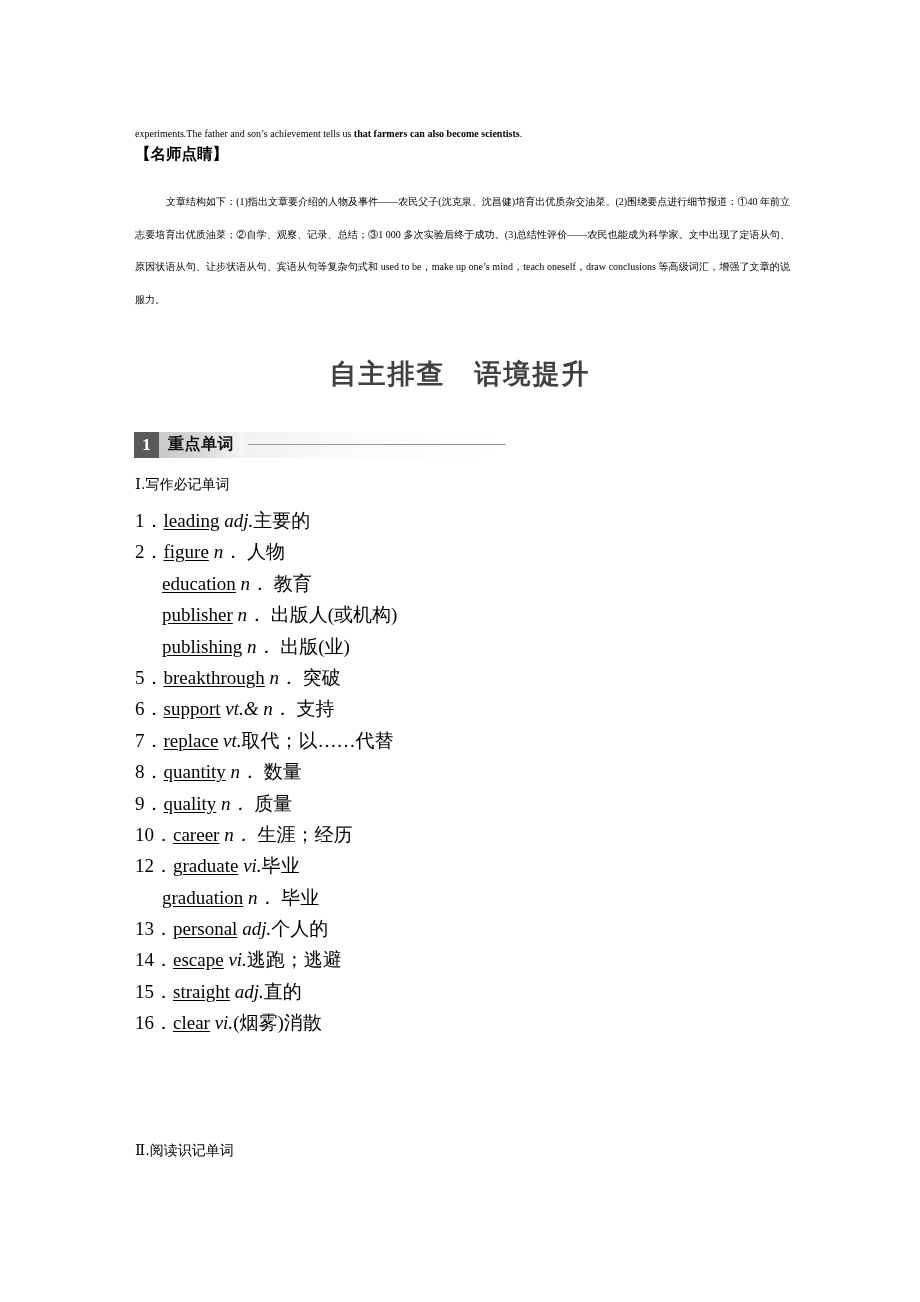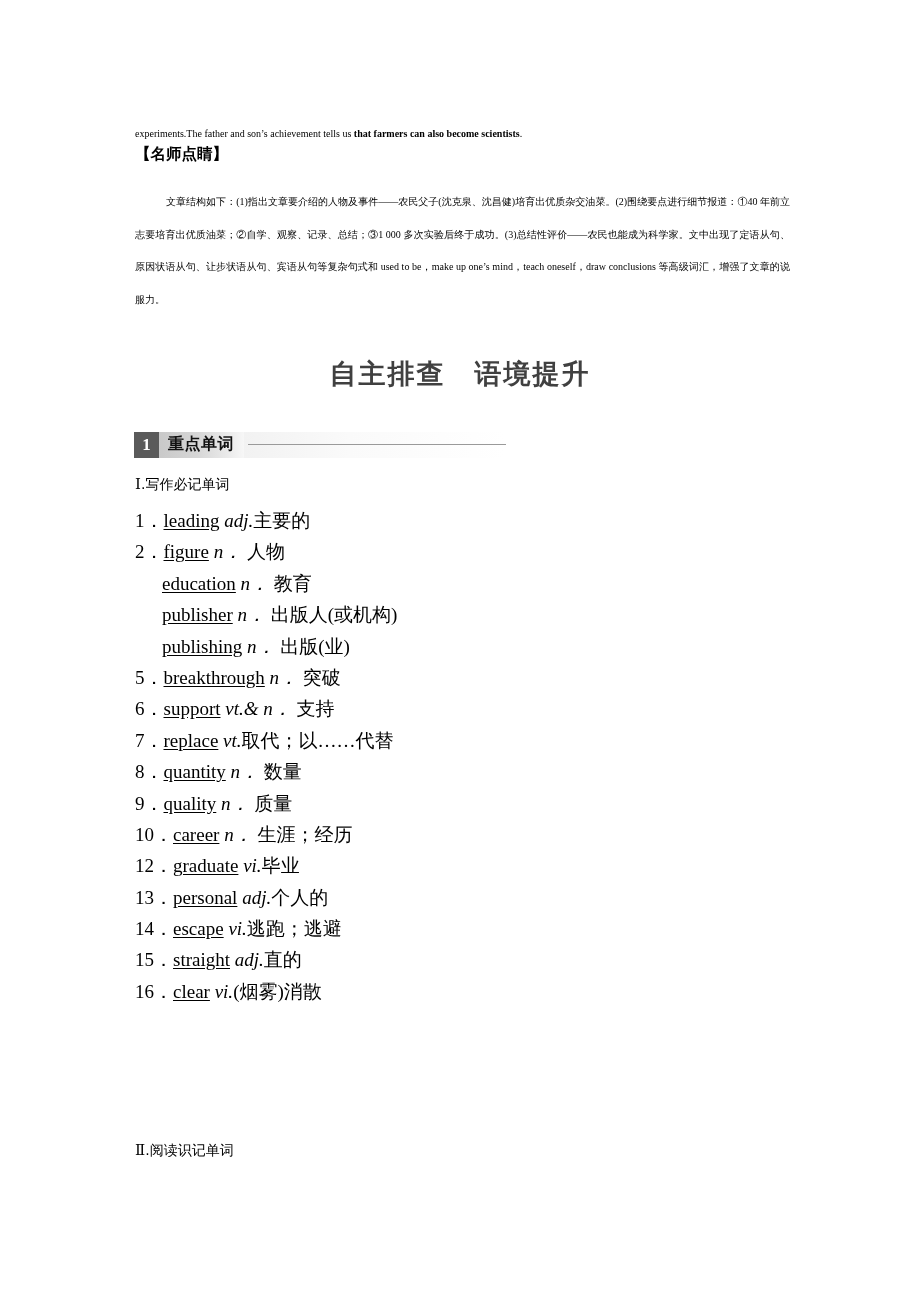--- a/index.html
+++ b/index.html
@@ -204,20 +204,21 @@
       <div class="word-row"><span class="w-num"></span><span class="w-term">education</span> <span class="w-pos">n．</span><span> </span><span class="w-def">教育</span></div>
       <div class="word-row"><span class="w-num"></span><span class="w-term">publisher</span> <span class="w-pos">n．</span><span> </span><span class="w-def">出版人(或机构)</span></div>
       <div class="word-row"><span class="w-num"></span><span class="w-term">publishing</span> <span class="w-pos">n．</span><span> </span><span class="w-def">出版(业)</span></div>
       <div class="word-row"><span class="w-num">5．</span><span class="w-term">breakthrough</span> <span class="w-pos">n．</span><span> </span><span class="w-def">突破</span></div>
       <div class="word-row"><span class="w-num">6．</span><span class="w-term">support</span> <span class="w-pos">vt.&amp; n．</span><span> </span><span class="w-def">支持</span></div>
       <div class="word-row"><span class="w-num">7．</span><span class="w-term">replace</span> <span class="w-pos">vt.</span><span></span><span class="w-def">取代；以……代替</span></div>
       <div class="word-row"><span class="w-num">8．</span><span class="w-term">quantity</span> <span class="w-pos">n．</span><span> </span><span class="w-def">数量</span></div>
       <div class="word-row"><span class="w-num">9．</span><span class="w-term">quality</span> <span class="w-pos">n．</span><span> </span><span class="w-def">质量</span></div>
       <div class="word-row"><span class="w-num">10．</span><span class="w-term">career</span> <span class="w-pos">n．</span><span> </span><span class="w-def">生涯；经历</span></div>
       <div class="word-row"><span class="w-num">12．</span><span class="w-term">graduate</span> <span class="w-pos">vi.</span><span></span><span class="w-def">毕业</span></div>
+      <div class="word-row"><span class="w-num"></span><span class="w-term">graduation</span> <span class="w-pos">n．</span><span> </span><span class="w-def">毕业</span></div>
       <div class="word-row"><span class="w-num">13．</span><span class="w-term">personal</span> <span class="w-pos">adj.</span><span></span><span class="w-def">个人的</span></div>
       <div class="word-row"><span class="w-num">14．</span><span class="w-term">escape</span> <span class="w-pos">vi.</span><span></span><span class="w-def">逃跑；逃避</span></div>
       <div class="word-row"><span class="w-num">15．</span><span class="w-term">straight</span> <span class="w-pos">adj.</span><span></span><span class="w-def">直的</span></div>
       <div class="word-row"><span class="w-num">16．</span><span class="w-term">clear</span> <span class="w-pos">vi.</span><span></span><span class="w-def">(烟雾)消散</span></div>
     </div>
 
   <div class="sub-heading" id="sub-2">
     <span class="rn">Ⅱ</span><span>.阅读识记单词</span>
   </div>
 

